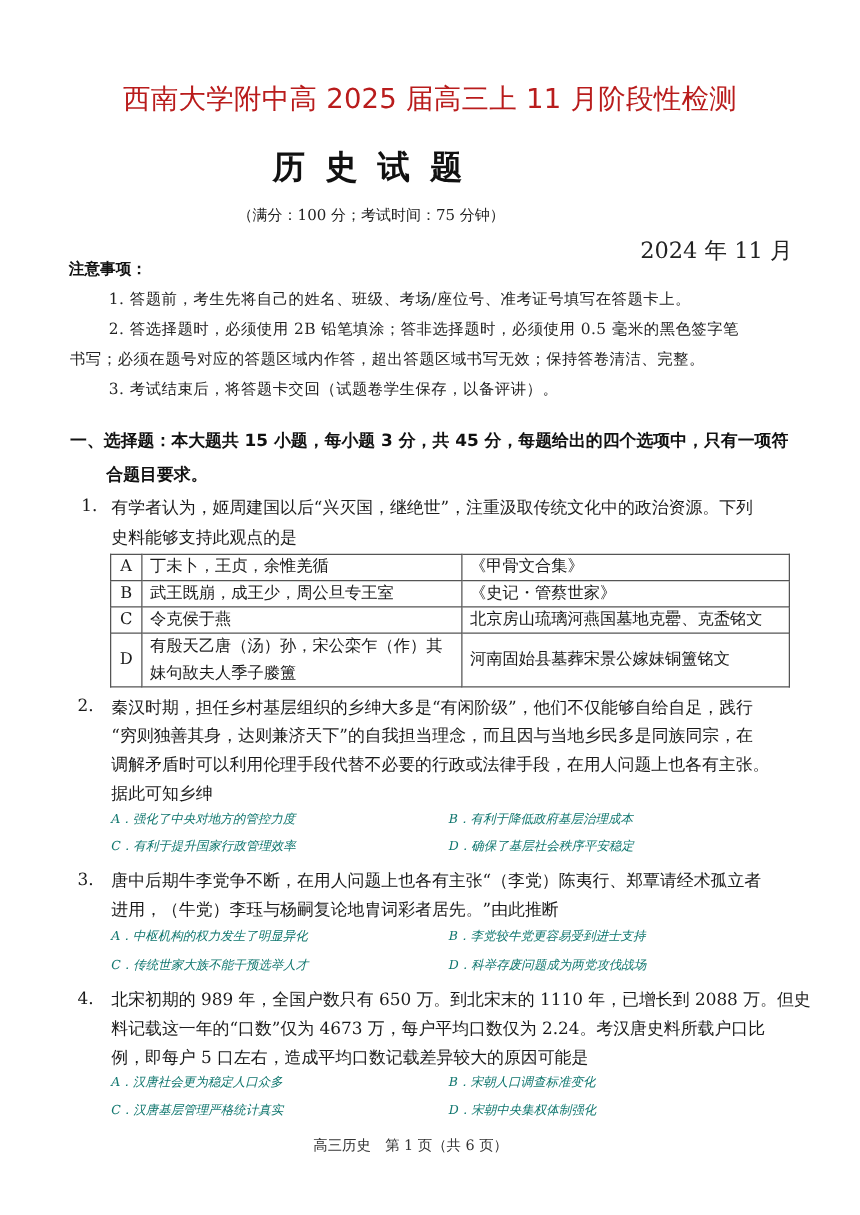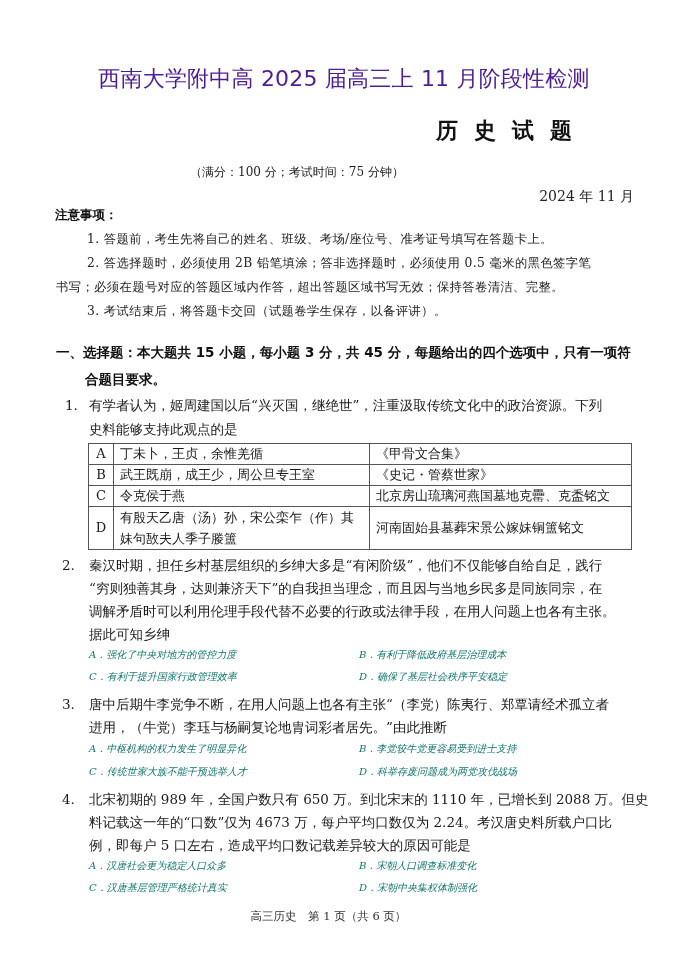--- a/index.html
+++ b/index.html
@@ -1,25 +1,25 @@
 <!DOCTYPE html>
 <html><head>
 <meta charset="utf-8">
 <style>
   html, body { margin: 0; padding: 0; background: #ffffff; }
   body { width: 688px; height: 972px; position: relative; overflow: hidden;
          font-family: "DejaVu Serif", "Liberation Serif", serif; color: #1a1a1a; }
   .abs { position: absolute; white-space: nowrap; }
   .title { left: 0; width: 688px; top: 64px; text-align: center;
            font-family: "DejaVu Sans", "Liberation Sans", sans-serif;
-           font-size: 22px; letter-spacing: 0.2px; color: #4c1d95; }
-  .subject { left: 0; width: 588px; top: 116px; text-align: right;
-             font-size: 22px; font-weight: bold; letter-spacing: 16px; text-indent: 16px; color: #111; }
+           font-size: 22px; letter-spacing: 0.2px; color: #b91c1c; }
+  .subject { left: 0; width: 588px; top: 116px; text-align: center;
+             font-size: 26px; font-weight: bold; letter-spacing: 16px; text-indent: 16px; color: #111; }
   .meta { left: 0; width: 594px; top: 164px; text-align: center; font-size: 12px; color: #222; }
-  .date { right: 54px; top: 188px; font-size: 14px; color: #222; text-align: center; }
+  .date { right: 54px; top: 188px; font-size: 18px; color: #222; text-align: center; }
   .notice-h { left: 55px; top: 207px; font-size: 12.5px; font-weight: bold; color: #111; }
   .notice { font-size: 12.3px; color: #222; letter-spacing: 0.4px; }
   .sec { font-size: 13.5px; font-weight: bold; color: #111; font-family: "DejaVu Sans", "Liberation Sans", sans-serif; }
   .q { font-size: 13.5px; color: #1a1a1a; }
   .opt { font-size: 10px; color: #0f766e; font-style: italic; }
   table.src { position: absolute; left: 88px; top: 443px; width: 544px;
               border-collapse: collapse; font-size: 13px; color: #1a1a1a; }
   table.src td { border: 1px solid #555; padding: 0 6px; height: 20px; line-height: 20px; vertical-align: middle; }
   table.src td.lbl { width: 12px; text-align: center; padding: 0 6px; }
   table.src td.c1 { width: 243px; }

